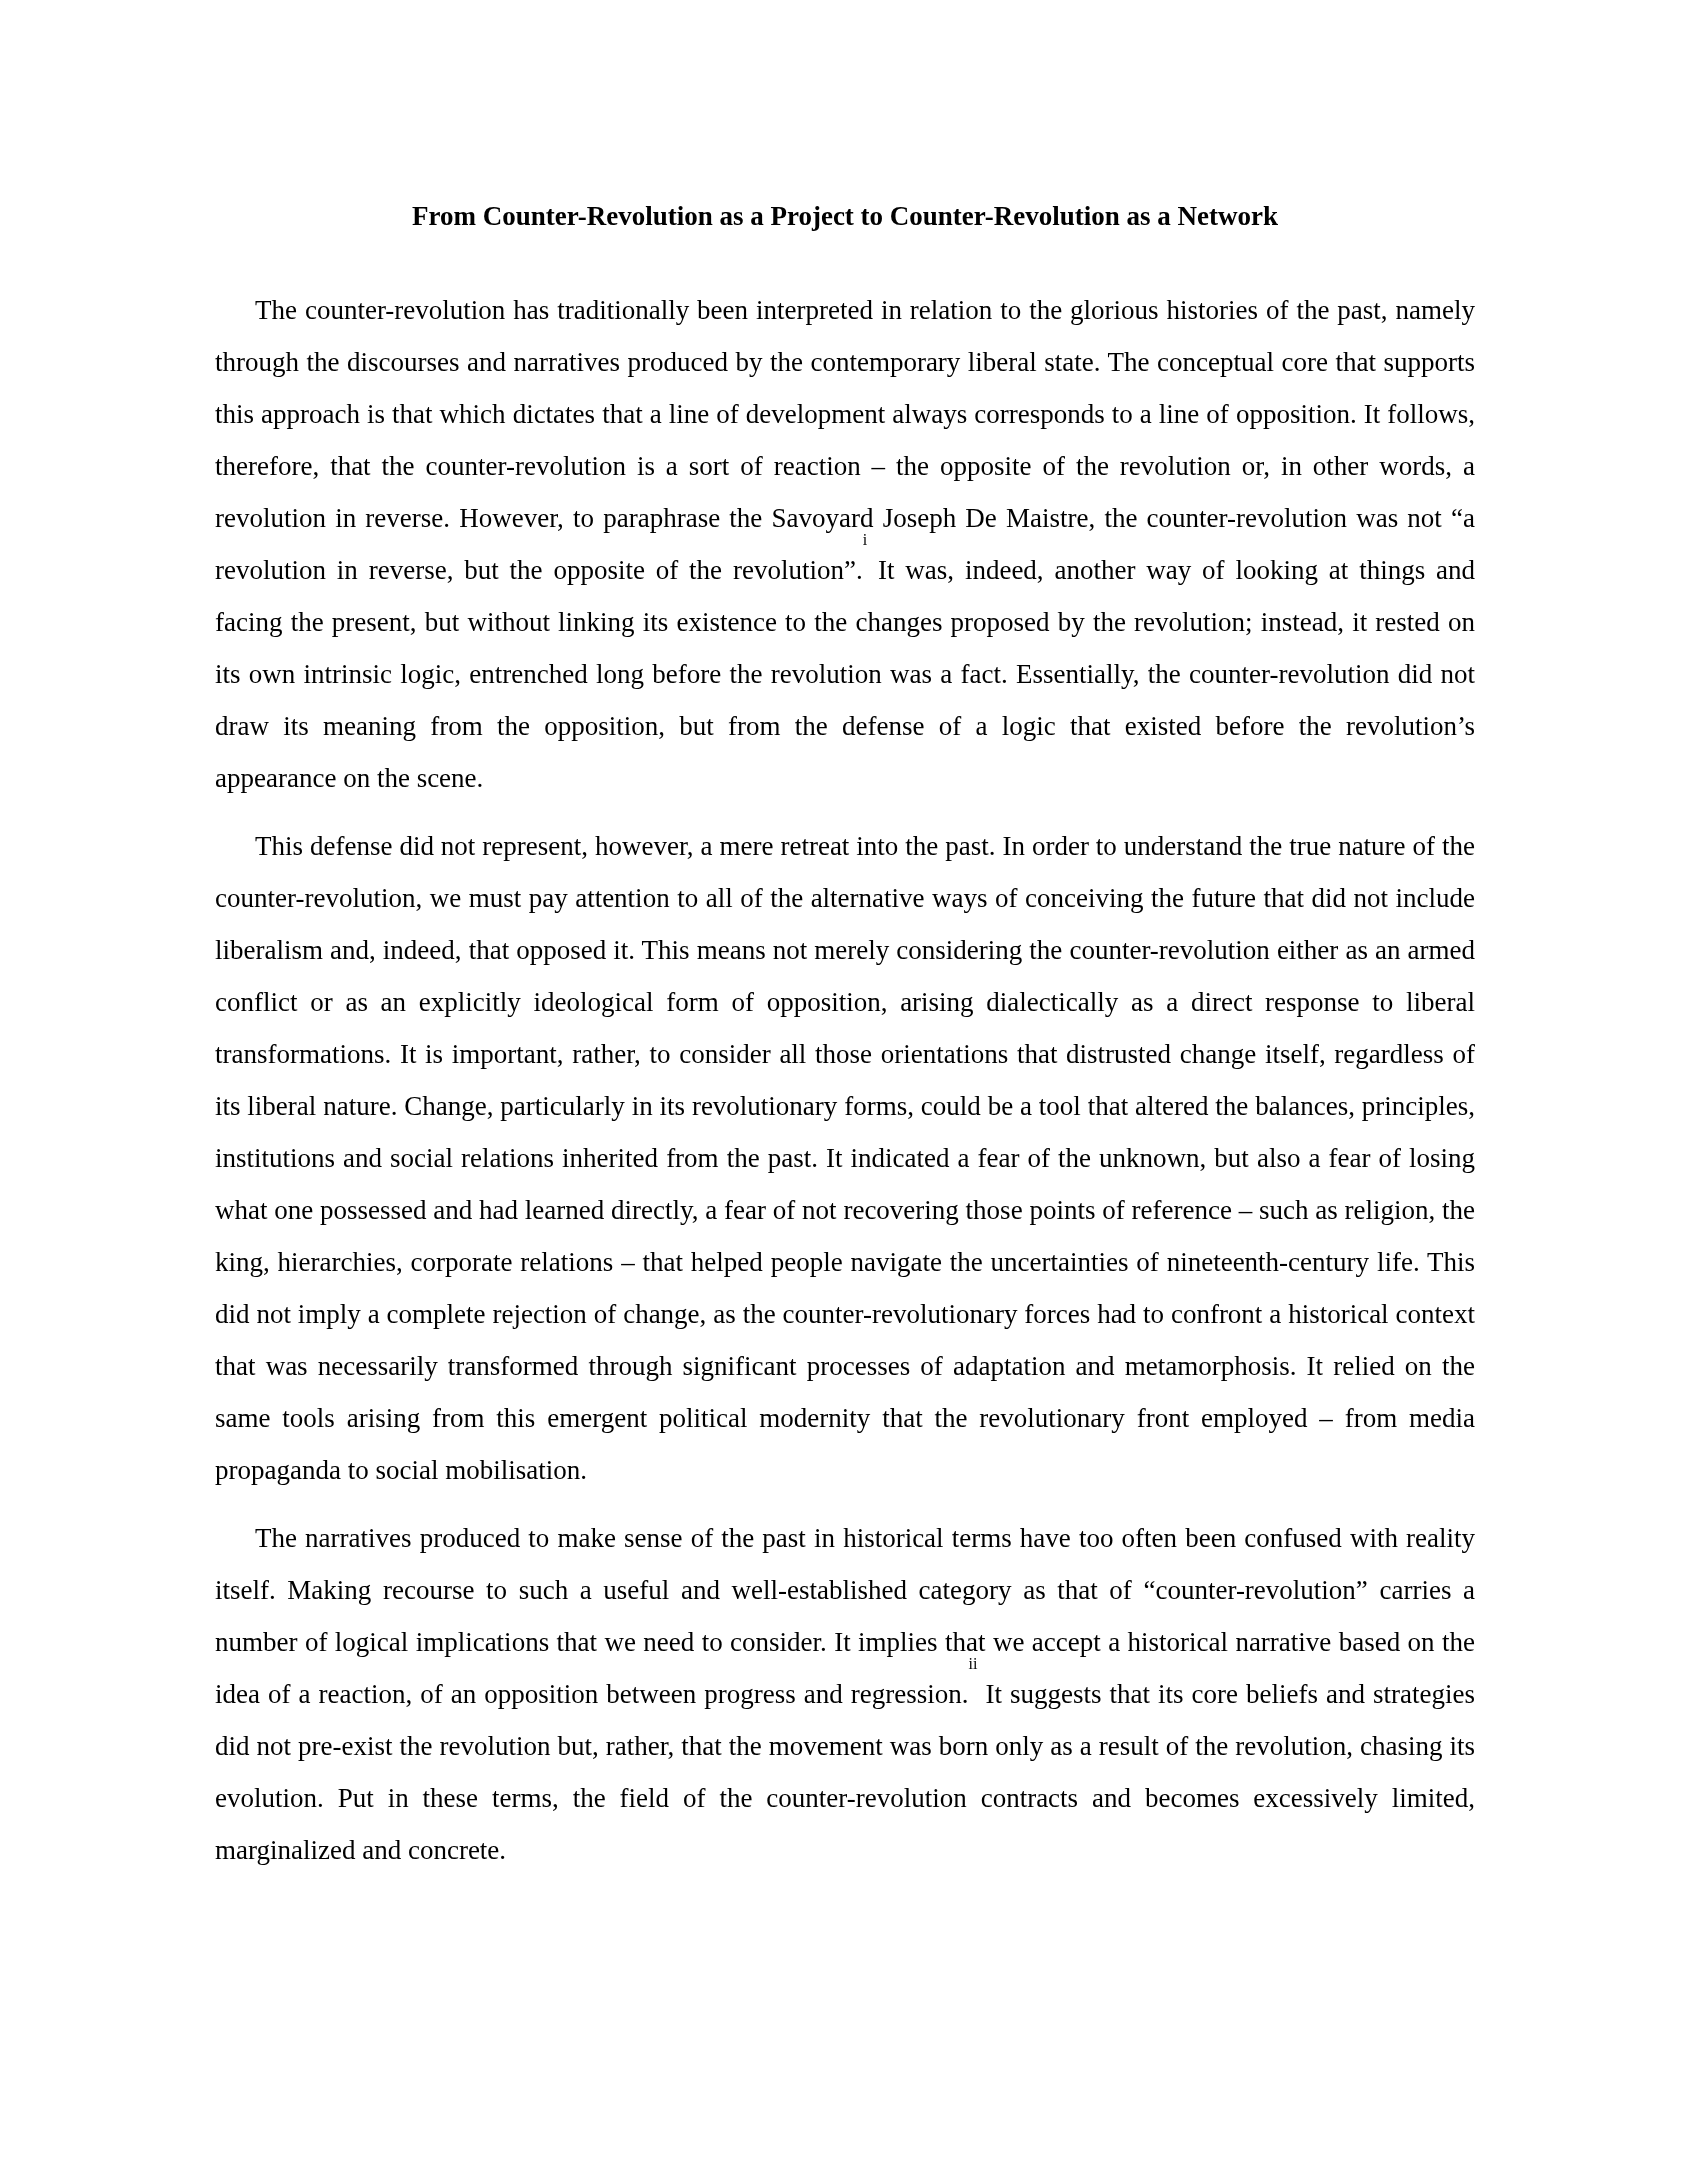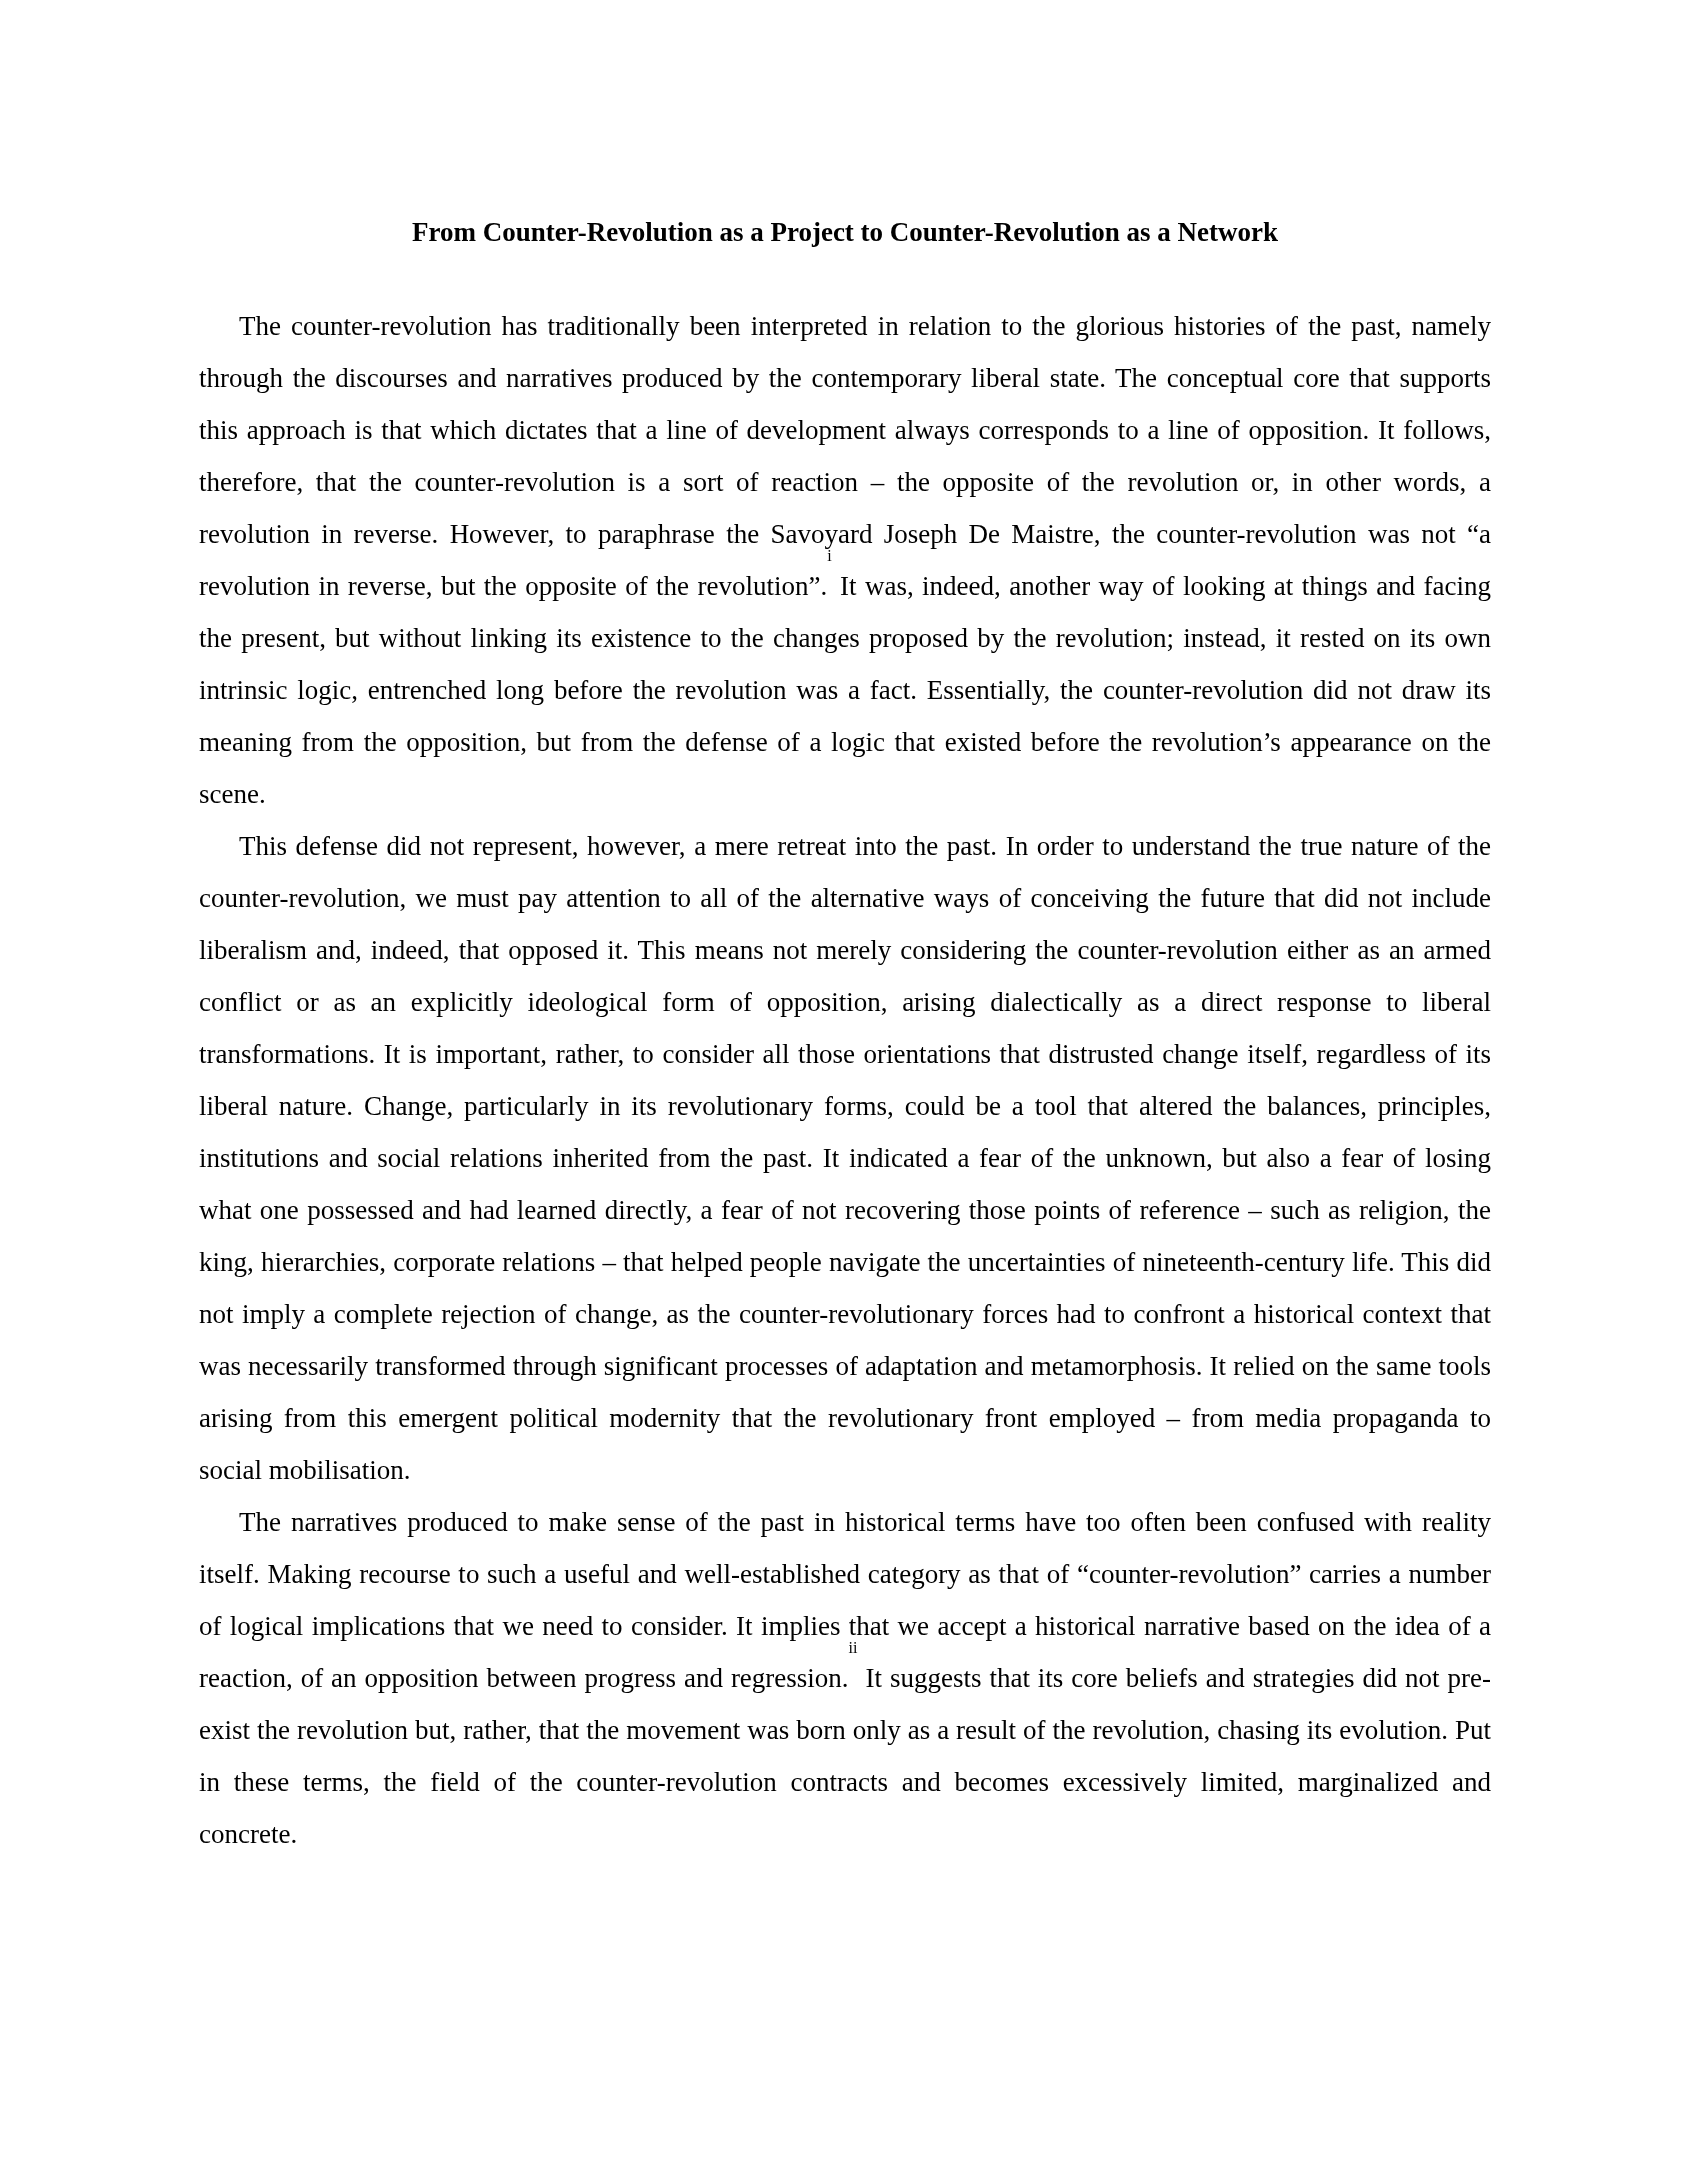--- a/index.html
+++ b/index.html
@@ -11,36 +11,36 @@
       width: 1688px;
       height: 2183px;
       position: relative;
       overflow: hidden;
       font-family: "Liberation Serif", "DejaVu Serif", serif;
       color: #000000;
     }
     .page {
       position: absolute;
       left: 199px;
-      top: 212px;
+      top: 196px;
       width: 1292px;
     }
     .title {
       font-weight: bold;
       font-size: 27px;
       text-align: center;
       margin: 0 0 48px 0;
       line-height: 40px;
     }
     .para {
       font-size: 27px;
       line-height: 52px;
       text-align: justify;
       text-indent: 40px;
-      margin: 0;
+      margin: 16px;
     }
     sup.fn {
       font-size: 16px;
       vertical-align: top;
       position: relative;
       top: -4px;
       line-height: 0;
     }
   </style>
 </head>

